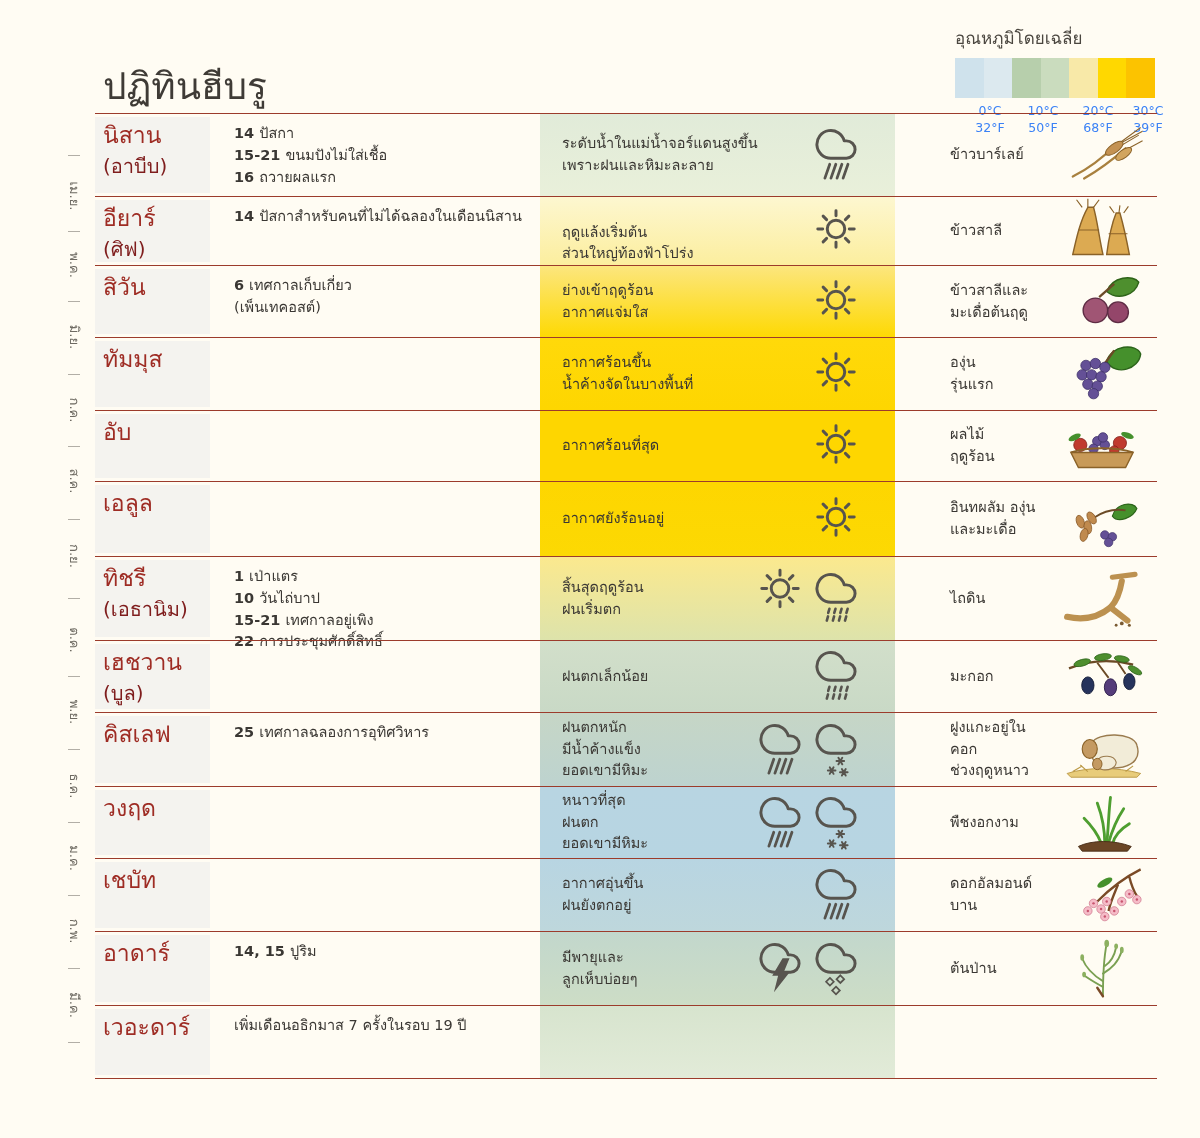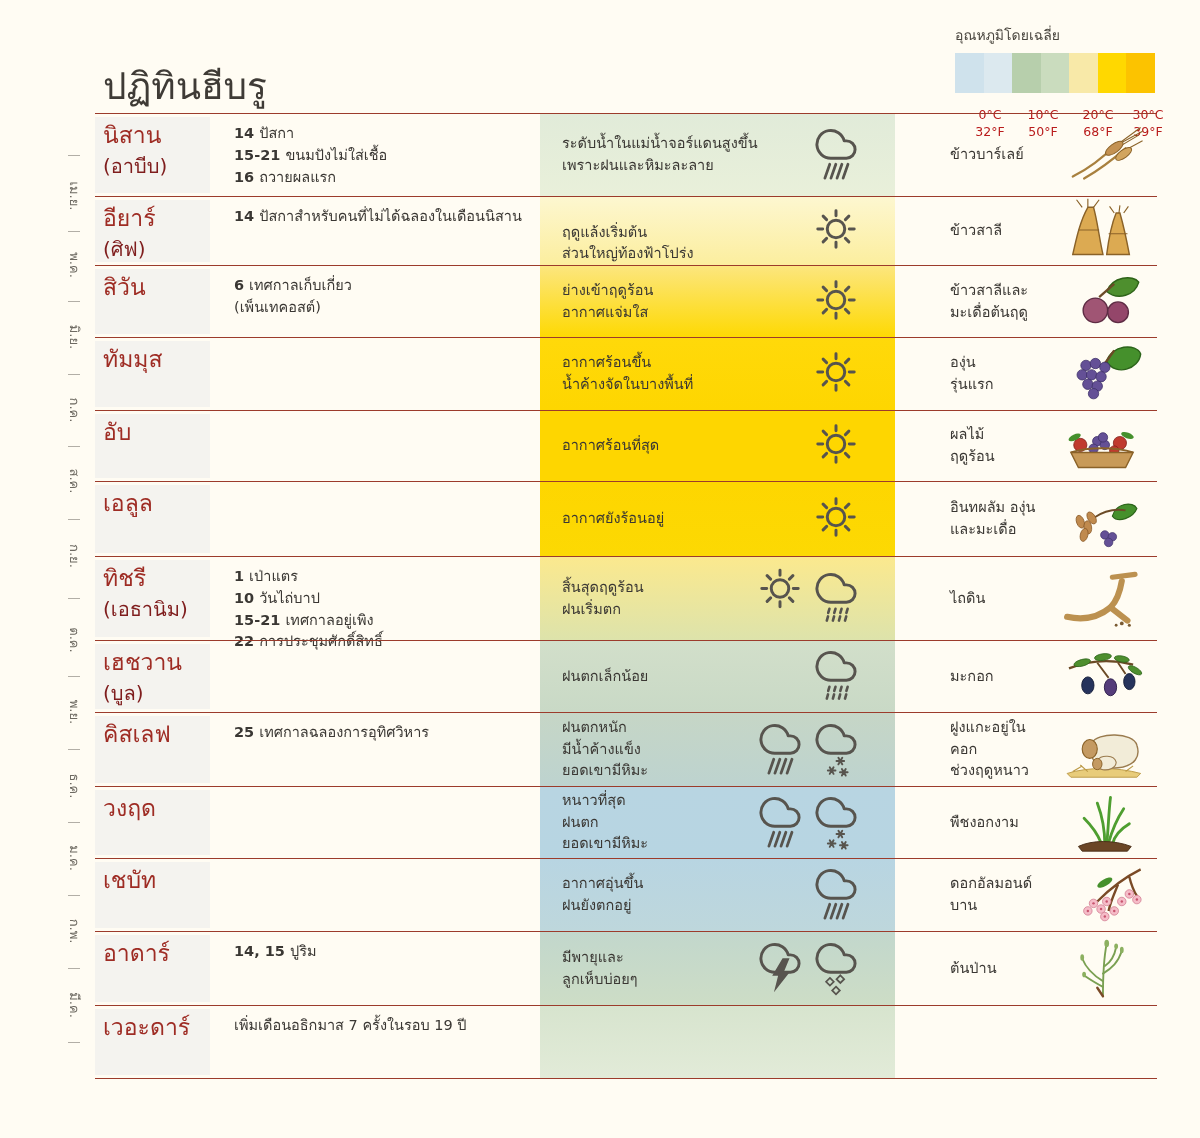--- a/index.html
+++ b/index.html
@@ -1,24 +1,24 @@
 <!DOCTYPE html>
 <html><head>
 <meta charset="utf-8">
 <style>
   html,body{margin:0;padding:0;background:#fffcf3;}
   .page{position:relative;width:1200px;height:1138px;background:#fffcf3;
         font-family:"DejaVu Sans","Liberation Sans",sans-serif;overflow:hidden;}
   .title{position:absolute;left:95px;top:48px;margin:8px;font-size:37px;font-weight:500;color:#3f3b36;}
   
   .legend{position:absolute;left:955px;top:24px;width:200px;}
-  .legend-title{font-size:14px;color:#4a463f;margin-bottom:7px;}
+  .legend-title{font-size:17px;color:#4a463f;margin-bottom:7px;}
   .legend-bar{display:flex;height:40px;width:200px;}
   .swatch{flex:1;}
-  .legend-ticks{position:relative;height:36px;margin-top:13px;font-size:12.5px;color:#b91c1c;}
+  .legend-ticks{position:relative;height:36px;margin-top:4px;font-size:12.5px;color:#3b82f6;}
   .ltick{position:absolute;transform:translateX(-50%);text-align:center;line-height:17px;white-space:nowrap;}
   
   .rail{position:absolute;left:60px;top:113px;width:35px;height:965px;}
   .gtick{position:absolute;left:8px;width:12px;height:1px;background:#b2aea6;}
   .glabel{position:absolute;left:14px;transform:translate(-50%,-50%) rotate(90deg);
           font-size:13px;color:#6e6a62;white-space:nowrap;}
   
   .calendar{position:absolute;left:95px;top:113px;width:1062px;}
   .rows{border-bottom:1.5px solid #9c3b2b;}
   .row{position:relative;display:flex;border-top:1.5px solid #9c3b2b;box-sizing:border-box;}

